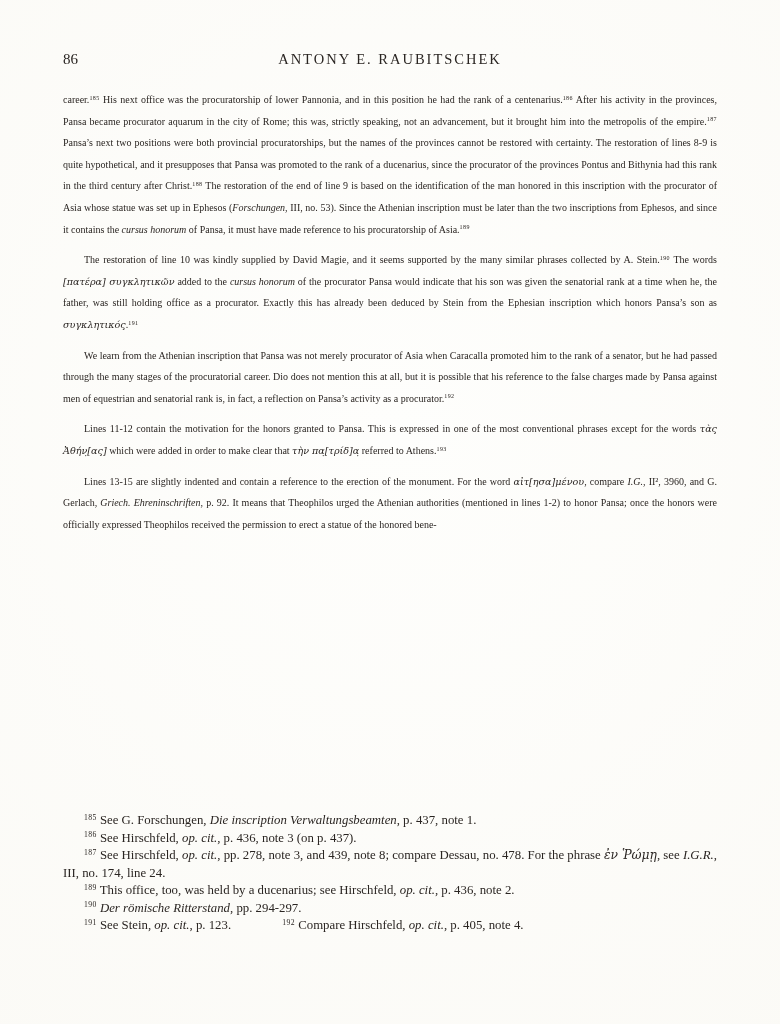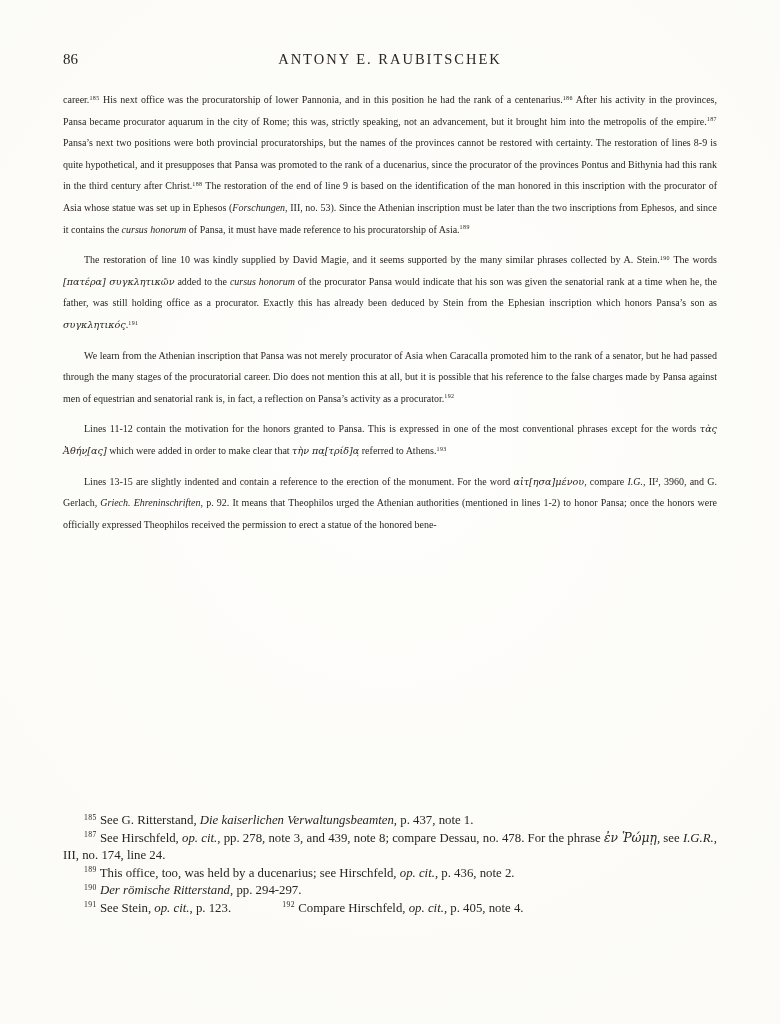--- a/index.html
+++ b/index.html
@@ -75,19 +75,20 @@
 
   <main class="body-text">
       <p class="para"><span>career.</span><sup class="fnref">185</sup><span> His next office was the procuratorship of lower Pannonia, and in this position he had the rank of a centenarius.</span><sup class="fnref">186</sup><span> After his activity in the provinces, Pansa became procurator aquarum in the city of Rome; this was, strictly speaking, not an advancement, but it brought him into the metropolis of the empire.</span><sup class="fnref">187</sup><span> Pansa’s next two positions were both provincial procuratorships, but the names of the provinces cannot be restored with certainty. The restoration of lines 8-9 is quite hypothetical, and it presupposes that Pansa was promoted to the rank of a ducenarius, since the procurator of the provinces Pontus and Bithynia had this rank in the third century after Christ.</span><sup class="fnref">188</sup><span> The restoration of the end of line 9 is based on the identification of the man honored in this inscription with the procurator of Asia whose statue was set up in Ephesos (</span><span class="it">Forschungen</span><span>, III, no. 53). Since the Athenian inscription must be later than the two inscriptions from Ephesos, and since it contains the </span><span class="it">cursus honorum</span><span> of Pansa, it must have made reference to his procuratorship of Asia.</span><sup class="fnref">189</sup></p>
       <p class="para indent"><span>The restoration of line 10 was kindly supplied by David Magie, and it seems supported by the many similar phrases collected by A. Stein.</span><sup class="fnref">190</sup><span> The words </span><span class="greek">[πατέρα] συγκλητικῶν</span><span> added to the </span><span class="it">cursus honorum</span><span> of the procurator Pansa would indicate that his son was given the senatorial rank at a time when he, the father, was still holding office as a procurator. Exactly this has already been deduced by Stein from the Ephesian inscription which honors Pansa’s son as </span><span class="greek">συγκλητικός</span><span>.</span><sup class="fnref">191</sup></p>
       <p class="para indent"><span>We learn from the Athenian inscription that Pansa was not merely procurator of Asia when Caracalla promoted him to the rank of a senator, but he had passed through the many stages of the procuratorial career. Dio does not mention this at all, but it is possible that his reference to the false charges made by Pansa against men of equestrian and senatorial rank is, in fact, a reflection on Pansa’s activity as a procurator.</span><sup class="fnref">192</sup></p>
       <p class="para indent"><span>Lines 11-12 contain the motivation for the honors granted to Pansa. This is expressed in one of the most conventional phrases except for the words </span><span class="greek">τὰς Ἀθήν̣[ας]</span><span> which were added in order to make clear that </span><span class="greek">τὴν πα̣[τρίδ]α̣</span><span> referred to Athens.</span><sup class="fnref">193</sup></p>
       <p class="para indent"><span>Lines 13-15 are slightly indented and contain a reference to the erection of the monument.  For the word </span><span class="greek">αἰτ[ησα]μένου</span><span>, compare </span><span class="it">I.G.</span><span>, II², 3960, and G. Gerlach, </span><span class="it">Griech. Ehreninschriften</span><span>, p. 92.  It means that Theophilos urged the Athenian authorities (mentioned in lines 1-2) to honor Pansa; once the honors were officially expressed Theophilos received the permission to erect a statue of the honored bene-</span></p>
     </main>
 
   <section class="footnotes">
-      <p class="fn-line"><sup class="fnref">185</sup><span> See G. Ritterstand, </span><span class="it">Die kaiserlichen Verwaltungsbeamten</span><span>, p. 437, note 1.</span></p>
+      <p class="fn-line"><sup class="fnref">185</sup><span> See G. Forschungen, </span><span class="it">Die inscription Verwaltungsbeamten</span><span>, p. 437, note 1.</span></p>
+      <p class="fn-line"><sup class="fnref">186</sup><span> See Hirschfeld, </span><span class="it">op. cit.</span><span>, p. 436, note 3 (on p. 437).</span></p>
       <p class="fn-line"><sup class="fnref">187</sup><span> See Hirschfeld, </span><span class="it">op. cit.</span><span>, pp. 278, note 3, and 439, note 8; compare Dessau, no. 478.  For the phrase </span><span class="greek">ἐν Ῥώμῃ</span><span>, see </span><span class="it">I.G.R.</span><span>, III, no. 174, line 24.</span></p>
       <p class="fn-line"><sup class="fnref">189</sup><span> This office, too, was held by a ducenarius; see Hirschfeld, </span><span class="it">op. cit.</span><span>, p. 436, note 2.</span></p>
       <p class="fn-line"><sup class="fnref">190</sup><span> </span><span class="it">Der römische Ritterstand</span><span>, pp. 294-297.</span></p>
       <p class="fn-line"><sup class="fnref">191</sup><span> See Stein, </span><span class="it">op. cit.</span><span>, p. 123.    </span><sup class="fnref">192</sup><span> Compare Hirschfeld, </span><span class="it">op. cit.</span><span>, p. 405, note 4.</span></p>
     </section>
 </div>
 
 </body></html>

